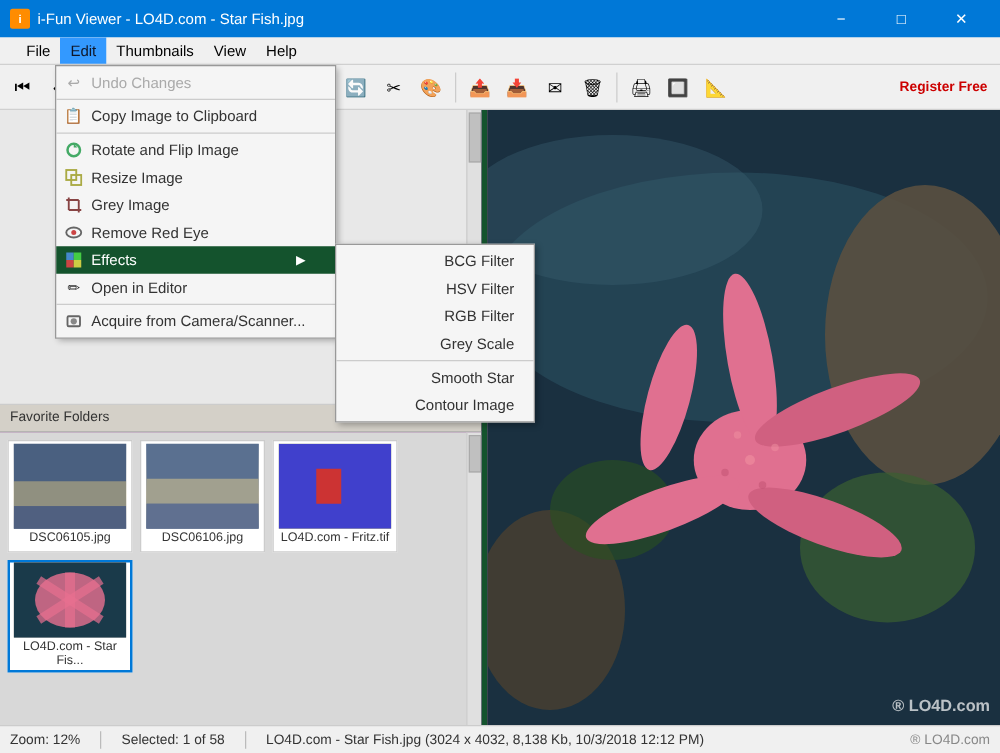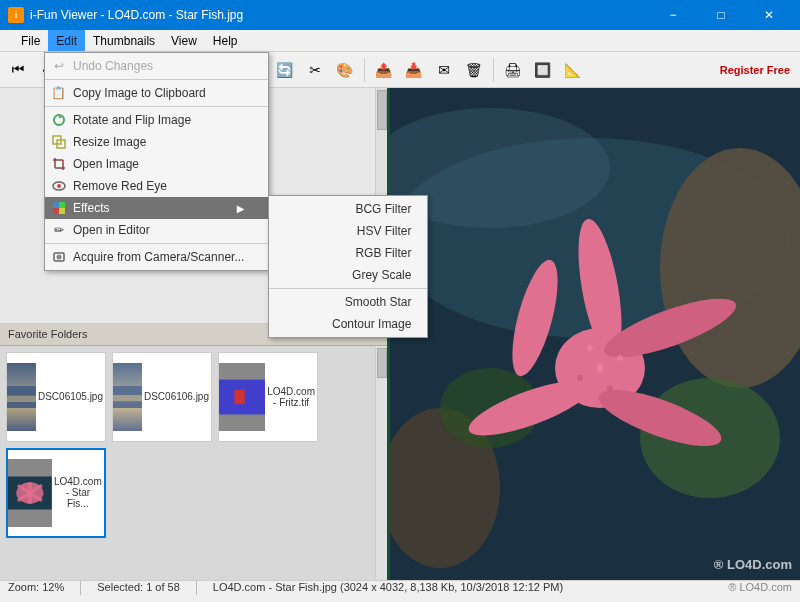--- a/index.html
+++ b/index.html
@@ -70,21 +70,21 @@
     
     .main-layout {
       display: flex;
       height: calc(602px - 30px - 22px - 36px - 22px);
     }
 
     
     .left-panel {
       width: 390px;
       background: #a21caf;
-      border-right: 3px solid #14532d;
+      border-right: 5px solid #14532d;
       display: flex;
       flex-direction: column;
       position: relative;
     }
 
     
     .thumb-strip-top {
       flex: 1;
       background: #e8e8e8;
       overflow: hidden;
@@ -103,21 +103,21 @@
       border-bottom: 1px solid #aaa;
       color: #333;
     }
     .thumb-item {
       width: 100px;
       height: 90px;
       background: #fff;
       border: 1px solid #ccc;
       cursor: pointer;
       display: flex;
-      flex-direction: row;
+      flex-direction: column;
       align-items: center;
       justify-content: center;
       font-size: 10px;
       text-align: center;
     }
     .thumb-item.selected { border: 2px solid #0078d7; }
     .thumb-img {
       width: 90px;
       height: 68px;
       background: #888;
@@ -135,21 +135,21 @@
       overflow: hidden;
       position: relative;
     }
 
     
     .status-bar {
       height: 22px;
       background: #f0f0f0;
       border-top: 1px solid #ccc;
       display: flex;
-      align-items: flex-start;
+      align-items: center;
       padding: 0 8px;
       font-size: 11px;
       color: #333;
       gap: 16px;
     }
     .status-sep { width: 1px; height: 14px; background: #bbb; }
     .lo4d-logo { margin-left: auto; color: #888; font-size: 11px; }
     .dropdown-menu {
       position: absolute;
       background: #f5f5f5;
@@ -162,21 +162,21 @@
     .dropdown-item {
       padding: 4px 24px 4px 28px;
       cursor: pointer;
       display: flex;
       align-items: center;
       gap: 6px;
       white-space: nowrap;
       color: #333;
       position: relative;
     }
-    .dropdown-item:hover, .dropdown-item.highlighted { background: #737373; color: white; text-align: right; }
+    .dropdown-item:hover, .dropdown-item.highlighted { background: #14532d; color: white; text-align: right; }
     .dropdown-item.disabled { color: #aaa; cursor: default; }
     .dropdown-sep { height: 1px; background: #ccc; margin: 2px 0; }
     .dropdown-arrow { margin-left: auto; font-size: 10px; }
     .dropdown-item-icon { position: absolute; left: 6px; width: 16px; height: 16px; display: flex; align-items: center; justify-content: center; }
 
     
     .submenu {
       position: absolute;
       left: 100%;
       top: -2px;
@@ -415,21 +415,21 @@
 
     <div class="dropdown-item">
       <span class="dropdown-item-icon">
         <svg width="14" height="14" viewBox="0 0 14 14">
             <line x1="3" y1="1" x2="3" y2="11" stroke="#844" stroke-width="1.5"></line>
             <line x1="1" y1="3" x2="11" y2="3" stroke="#844" stroke-width="1.5"></line>
             <line x1="11" y1="3" x2="11" y2="13" stroke="#844" stroke-width="1.5"></line>
             <line x1="3" y1="11" x2="13" y2="11" stroke="#844" stroke-width="1.5"></line>
           </svg>
       </span>
-      <span>Open Image</span>
+      <span>Grey Image</span>
     </div>
 
     <div class="dropdown-item">
       <span class="dropdown-item-icon">
         <svg width="14" height="14" viewBox="0 0 14 14">
             <ellipse cx="7" cy="7" rx="6" ry="4" fill="none" stroke="#666" stroke-width="1.5"></ellipse>
             <circle cx="7" cy="7" r="2" fill="#cc4444"></circle>
           </svg>
       </span>
       <span>Remove Red Eye</span>

